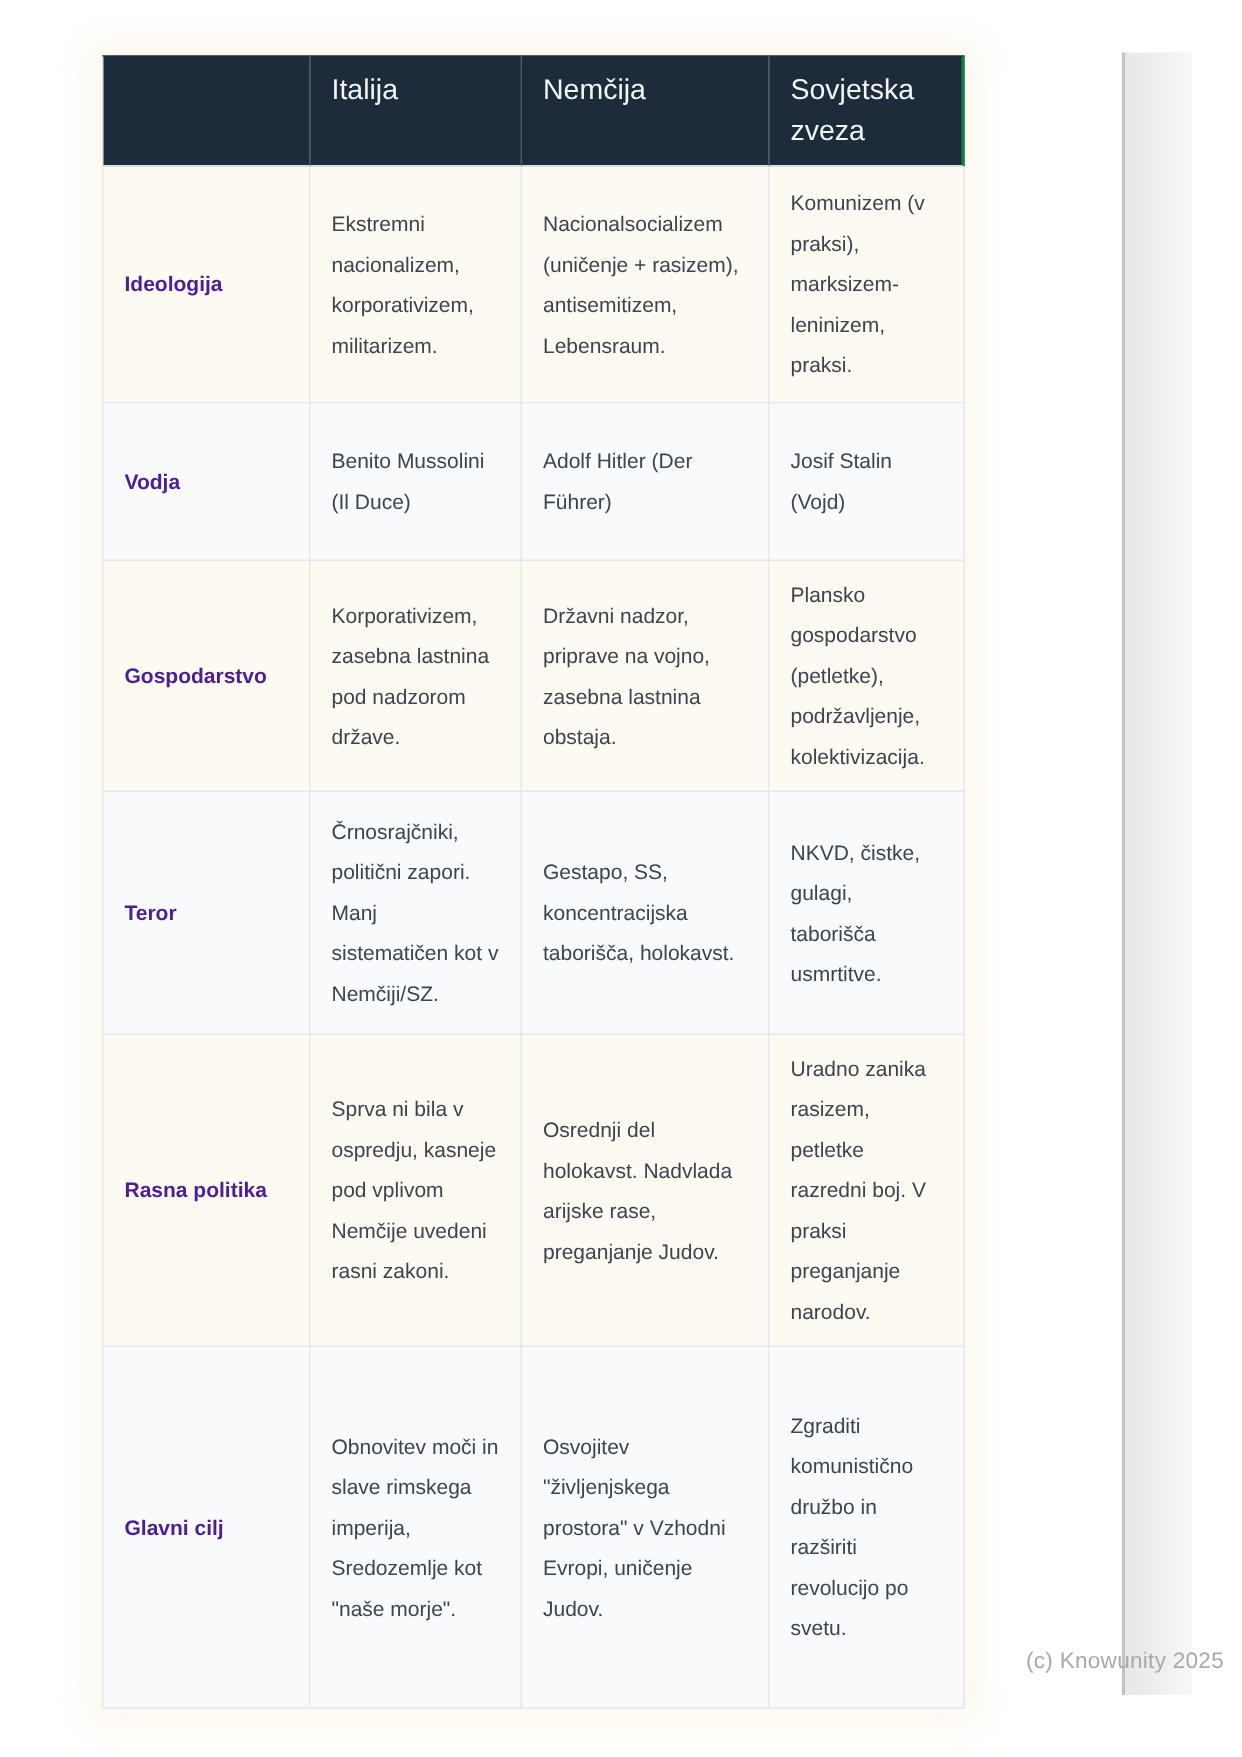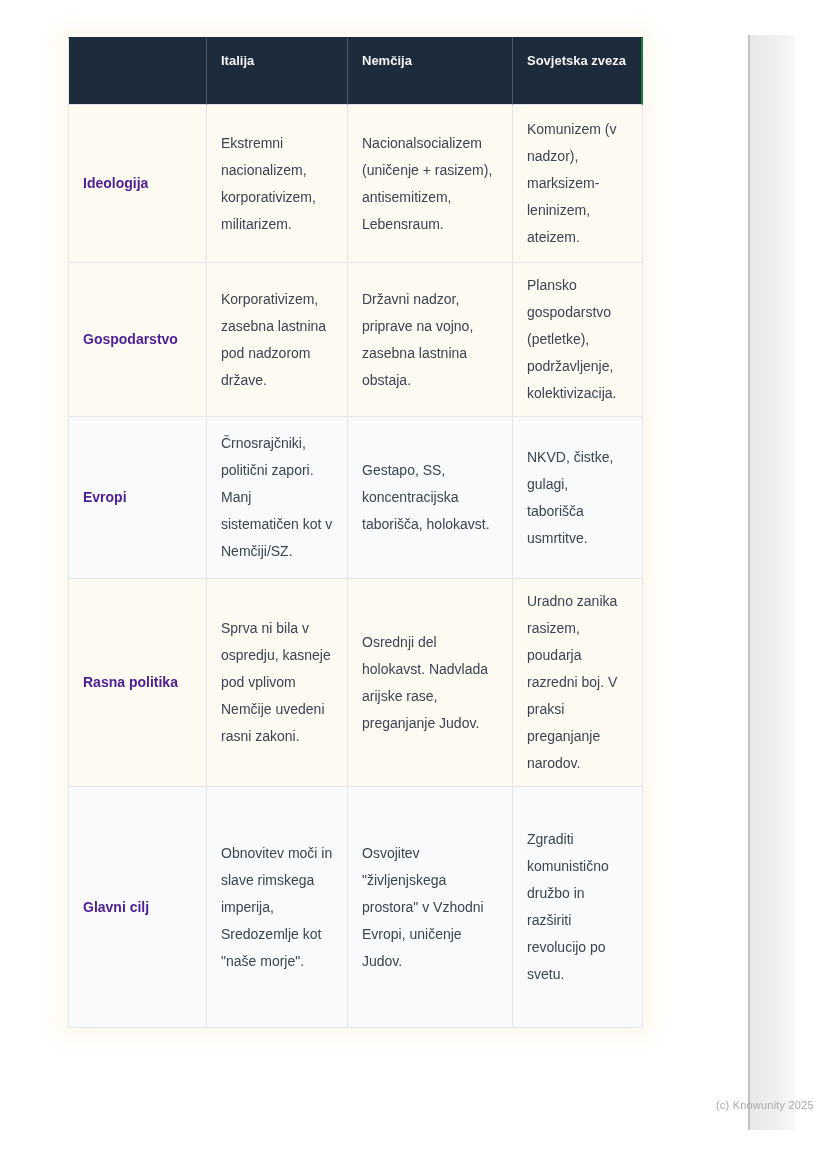--- a/index.html
+++ b/index.html
@@ -37,24 +37,24 @@
     border-bottom: 1px solid #e4e6ea;
     border-right: 1px solid #e4e6ea;
     overflow: hidden;
   }
   th:first-child, td:first-child { border-left: 1px solid #e4e6ea; }
   thead th { border-top: 1px solid #1d2b3a; }
 
   thead th {
     background: #1d2b3a;
     color: #f2f4f7;
-    font-weight: 700;
+    font-weight: 400;
     text-align: left;
     vertical-align: top;
-    font-size: 13px;
+    font-size: 19px;
     border-bottom: 1px solid #dfe2e6;
     border-right: 1px solid #55masked;
   }
   thead th { border-right: 1px solid #4a5a6b; }
   thead th:last-child { border-right: 2px solid #15803d; }
 
   tbody td {
     vertical-align: middle;
     color: #3c4450;
     text-align: left;
@@ -77,22 +77,22 @@
   .scrollbar-strip {
     position: absolute;
     left: 748px; top: 35px;
     width: 45px; height: 1095px;
     background: linear-gradient(to right, #e8e8e8, #efefef 55%, #f8f8f8);
     border-left: 2px solid #c2c2c2;
     z-index: 1;
   }
   .watermark {
     position: absolute;
-    left: 716px; top: 1099px;
-    font-size: 11px;
+    left: 684px; top: 1099px;
+    font-size: 15px;
     color: #a9a9a6;
     letter-spacing: 0.2px;
     z-index: 2;
     white-space: nowrap;
   }
 </style>
 </head>
 <body>
 
 <div class="page">
@@ -110,39 +110,45 @@
         <th>Italija</th>
         <th>Nemčija</th>
         <th>Sovjetska zveza</th>
       </tr>
     </thead>
     <tbody>
       <tr class="h-r1 stripe-warm">
         <td class="row-label">Ideologija</td>
         <td>Ekstremni nacionalizem, korporativizem, militarizem.</td>
         <td>Nacionalsocializem (uničenje + rasizem), antisemitizem, Lebensraum.</td>
-        <td>Komunizem (v nadzor), marksizem-leninizem, ateizem.</td>
+        <td>Komunizem (v praksi), marksizem-leninizem, praksi.</td>
+      </tr>
+      <tr class="h-r2 stripe-cool">
+        <td class="row-label">Vodja</td>
+        <td>Benito Mussolini (Il Duce)</td>
+        <td>Adolf Hitler (Der Führer)</td>
+        <td>Josif Stalin (Vojd)</td>
       </tr>
       <tr class="h-r3 stripe-warm">
         <td class="row-label">Gospodarstvo</td>
         <td>Korporativizem, zasebna lastnina pod nadzorom države.</td>
         <td>Državni nadzor, priprave na vojno, zasebna lastnina obstaja.</td>
         <td>Plansko gospodarstvo (petletke), podržavljenje, kolektivizacija.</td>
       </tr>
       <tr class="h-r4 stripe-cool">
-        <td class="row-label">Evropi</td>
+        <td class="row-label">Teror</td>
         <td>Črnosrajčniki, politični zapori. Manj sistematičen kot v Nemčiji/SZ.</td>
         <td>Gestapo, SS, koncentracijska taborišča, holokavst.</td>
         <td>NKVD, čistke, gulagi, taborišča usmrtitve.</td>
       </tr>
       <tr class="h-r5 stripe-warm">
         <td class="row-label">Rasna politika</td>
         <td>Sprva ni bila v ospredju, kasneje pod vplivom Nemčije uvedeni rasni zakoni.</td>
         <td>Osrednji del holokavst. Nadvlada arijske rase, preganjanje Judov.</td>
-        <td>Uradno zanika rasizem, poudarja razredni boj. V praksi preganjanje narodov.</td>
+        <td>Uradno zanika rasizem, petletke razredni boj. V praksi preganjanje narodov.</td>
       </tr>
       <tr class="h-r6 stripe-cool">
         <td class="row-label">Glavni cilj</td>
         <td>Obnovitev moči in slave rimskega imperija, Sredozemlje kot "naše morje".</td>
         <td>Osvojitev "življenjskega prostora" v Vzhodni Evropi, uničenje Judov.</td>
         <td>Zgraditi komunistično družbo in razširiti revolucijo po svetu.</td>
       </tr>
     </tbody>
   </table>
 

